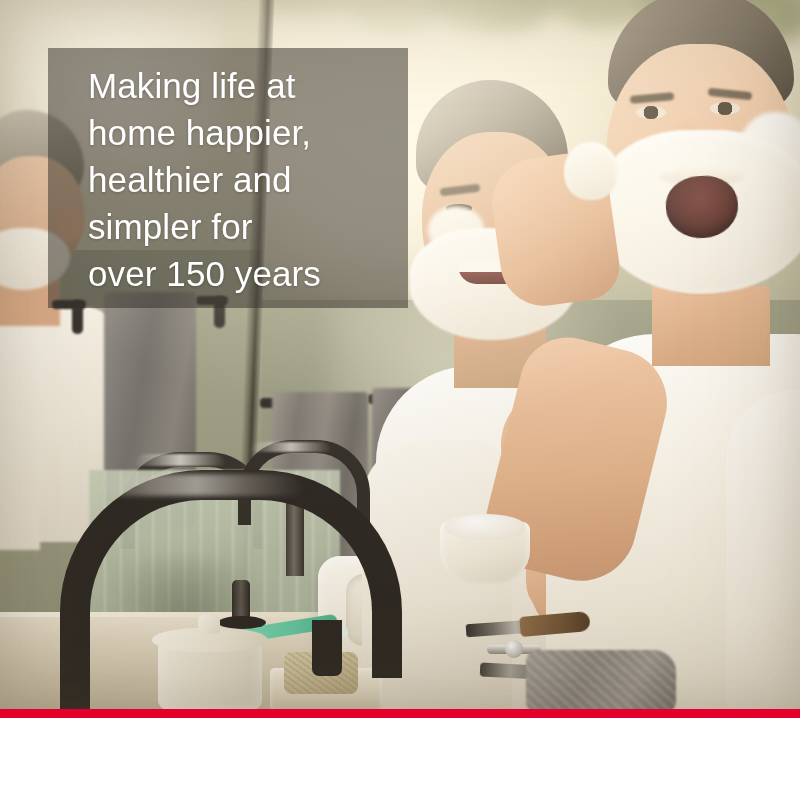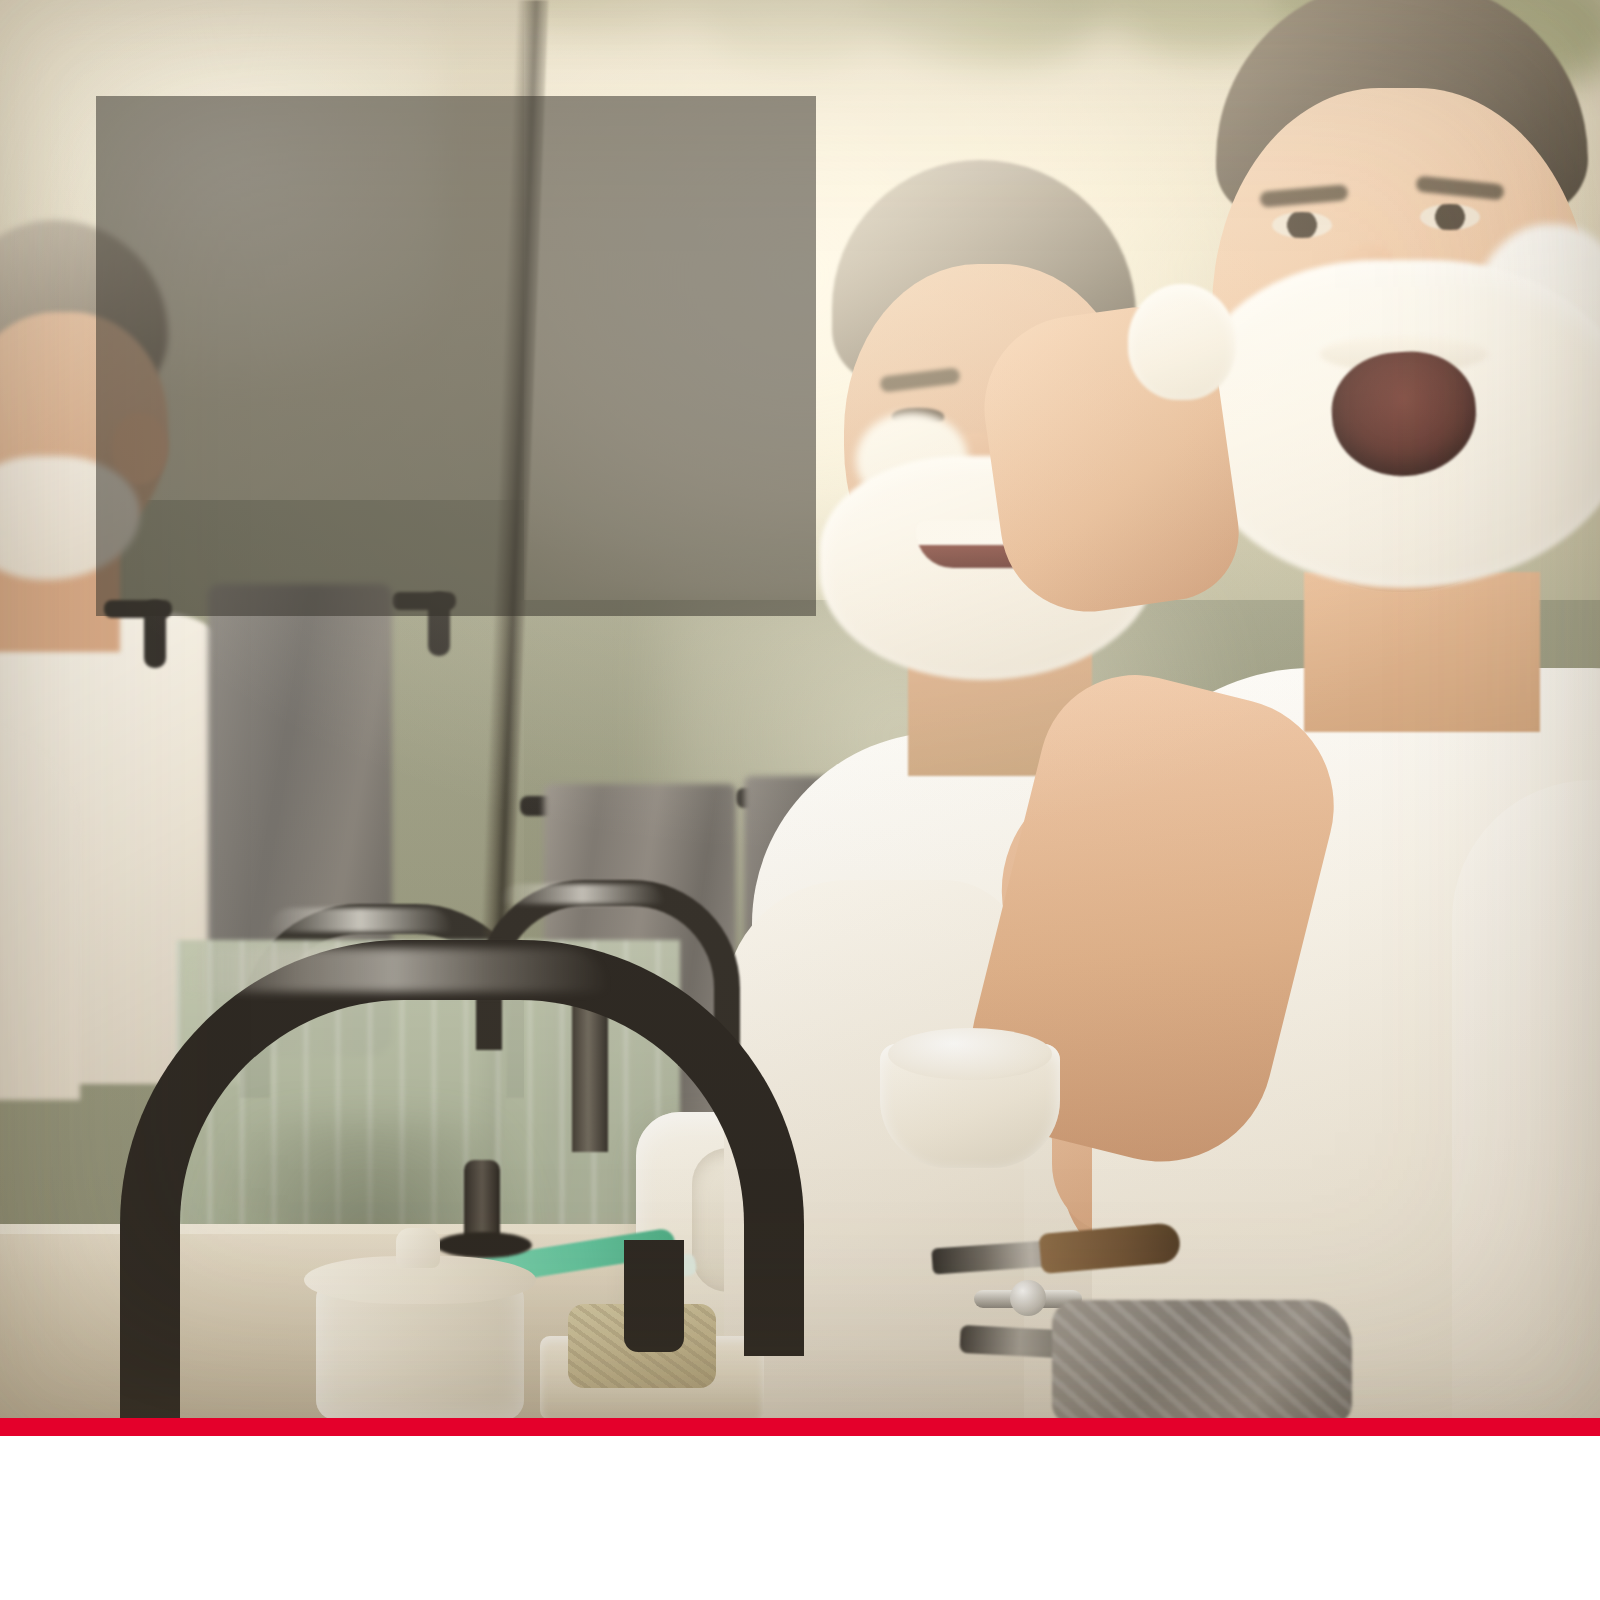--- a/index.html
+++ b/index.html
@@ -524,19 +524,24 @@
       <span class="arc-hl"></span>
       <span class="stem"></span>
       <span class="spout"></span>
     </div>
 
     <div class="grade"></div>
     <div class="vignette"></div>
   </div>
 
   <div class="overlay"></div>
+  <div class="overlay-text">Making life at
+home happier,
+healthier and
+simpler for
+over 150 years</div>
 
   <div class="red-bar"></div>
   <div class="footer">
     
   </div>
 
 </div>
 
 </body></html>

